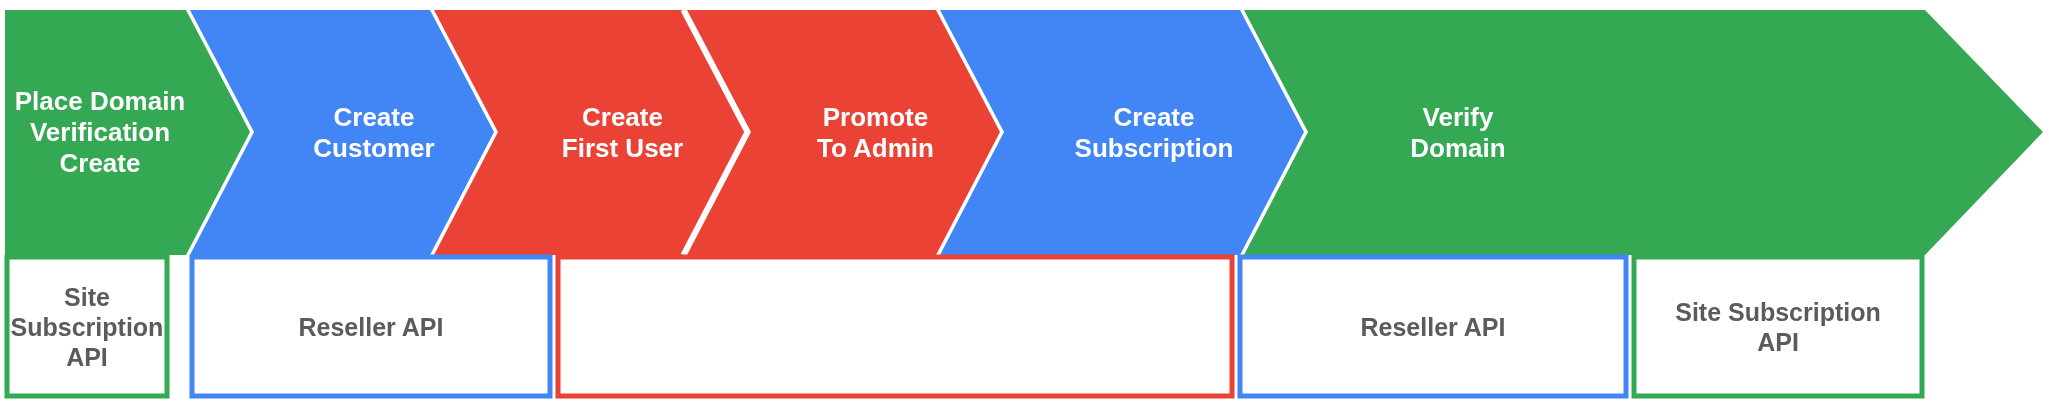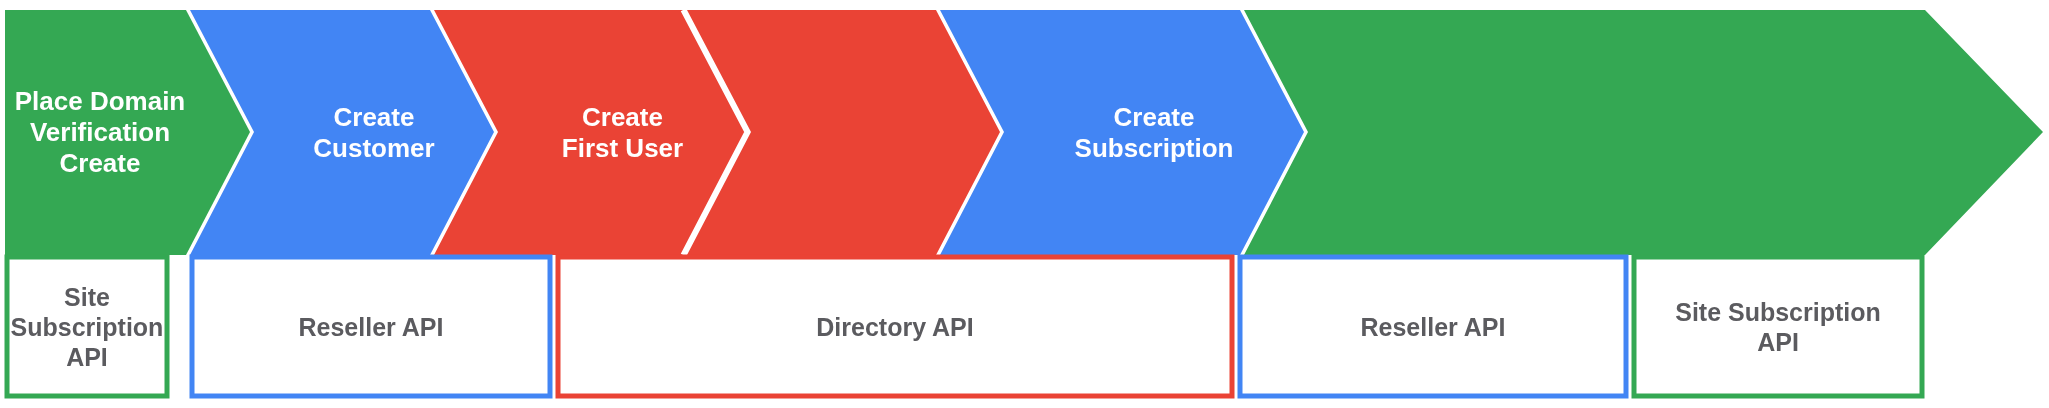--- a/index.html
+++ b/index.html
@@ -88,31 +88,34 @@
   <div class="step-label" style="left:5px; top:10px; width:190px; height:245px;">Place Domain
 Verification
 Create</div>
 
   <div class="step-label" style="left:254px; top:10px; width:240px; height:245px;">Create
 Customer</div>
 
   <div class="step-label" style="left:498px; top:10px; width:249px; height:245px;">Create
 First User</div>
 
+  <div class="step-label" style="left:751px; top:10px; width:249px; height:245px;">Promote
+To Admin</div>
 
   <div class="step-label" style="left:1004px; top:10px; width:300px; height:245px;">Create
 Subscription</div>
 
+  <div class="step-label" style="left:1308px; top:10px; width:300px; height:245px;">Verify
+Domain</div>
 
   <div class="api-label" style="left:7px; top:257px; width:160px; height:139px;">Site
 Subscription
 API</div>
 
   <div class="api-label" style="left:192px; top:257px; width:358px; height:139px;">Reseller API</div>
 
-  <div class="api-label" style="left:558px; top:257px; width:674px; height:139px;">Directory API</div>
 
   <div class="api-label" style="left:1240px; top:257px; width:386px; height:139px;">Reseller API</div>
 
   <div class="api-label" style="left:1634px; top:257px; width:288px; height:139px;">Site Subscription
 API</div>
 
 </div>
 
 </body></html>

